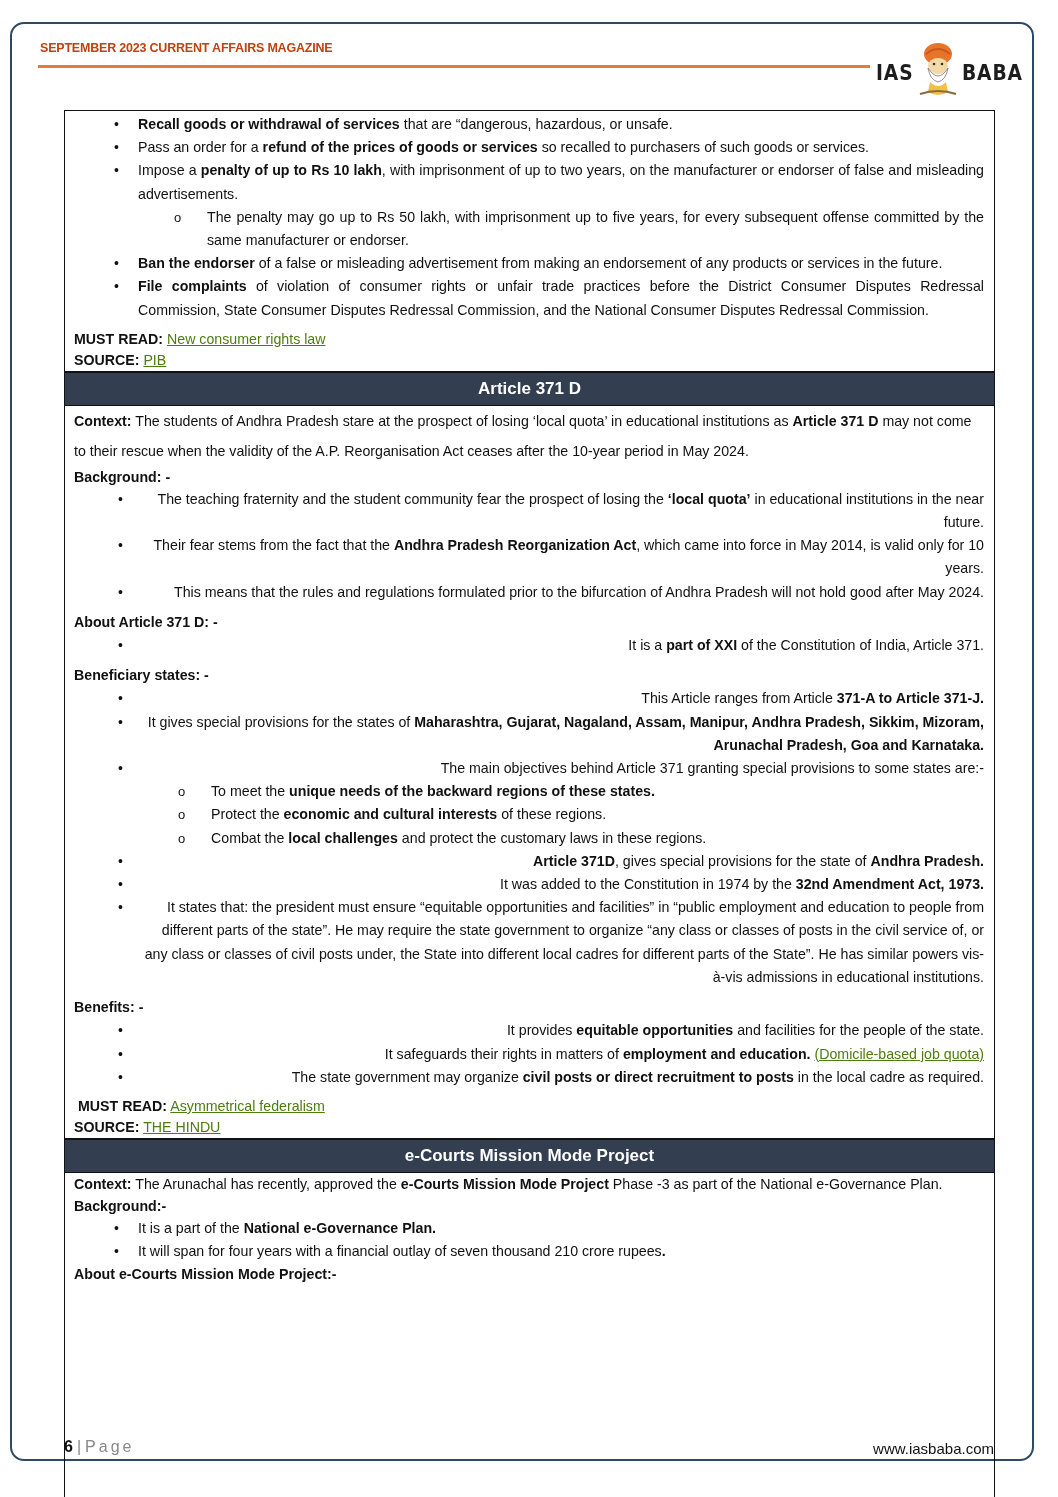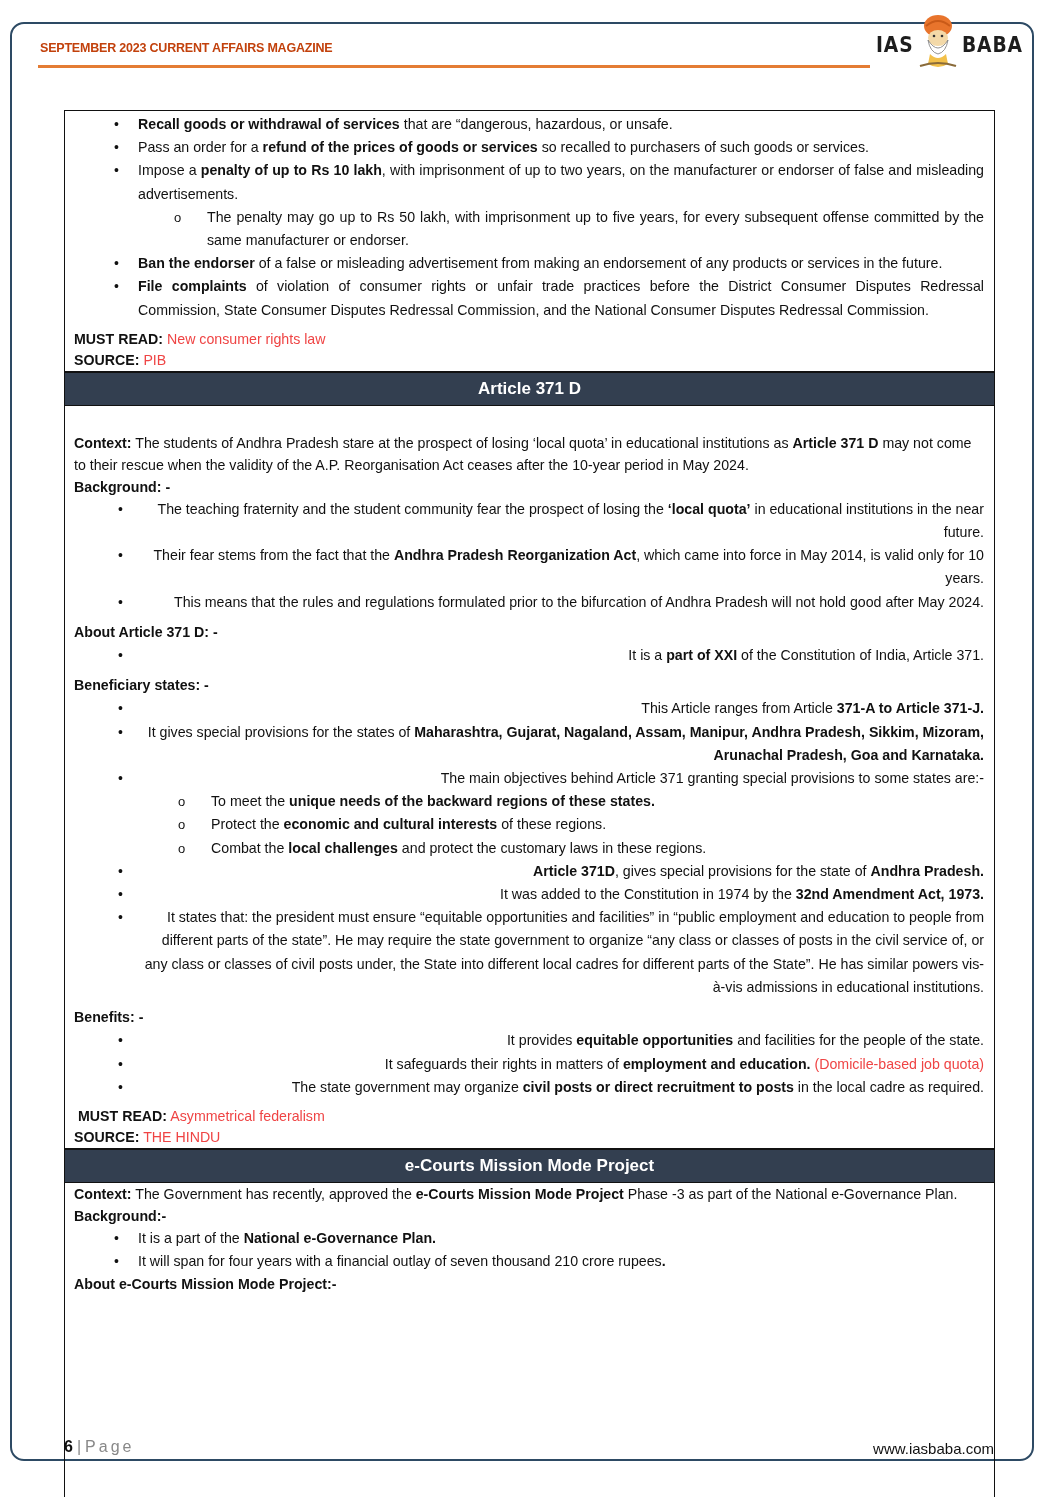--- a/index.html
+++ b/index.html
@@ -3,21 +3,21 @@
 <meta charset="utf-8">
 <style>
   html, body { margin: 0; padding: 0; background: #ffffff; }
   body { width: 1058px; height: 1497px; position: relative; overflow: hidden;
          font-family: "Liberation Sans Narrow", "Liberation Sans", sans-serif; color: #111; }
   .page-frame { position: absolute; left: 10px; top: 22px; width: 1024px; height: 1439px;
     border: 2px solid #2d4a64; border-radius: 14px; box-sizing: border-box; }
   .mag-title { position: absolute; left: 40px; top: 41px; font-size: 12.5px; font-weight: bold;
     letter-spacing: -0.2px; color: #c2410c; }
   .header-rule { position: absolute; left: 38px; top: 65px; width: 832px; height: 3px; background: #e47c34; }
-  .logo { position: absolute; left: 872px; top: 12px; width: 158px; height: 58px; }
+  .logo { position: absolute; left: 872px; top: 40px; width: 158px; height: 58px; }
   .logo .ias { position: absolute; left: 4px; top: 20px; font-size: 22px; font-weight: bold; color: #1d1d1d;
     letter-spacing: 1px; font-family: "DejaVu Sans", sans-serif; transform: scaleX(0.85); transform-origin: left; }
   .logo .baba { position: absolute; left: 90px; top: 20px; font-size: 22px; font-weight: bold; color: #1d1d1d;
     letter-spacing: 1px; font-family: "DejaVu Sans", sans-serif; transform: scaleX(0.85); transform-origin: left; }
   .logo svg { position: absolute; left: 44px; top: 0; }
 
   .content-box { position: absolute; left: 64px; top: 110px; width: 931px; height: 1424px;
     border: 1.5px solid #111; box-sizing: border-box; }
   .section { position: relative; padding: 0 10px 0 9px; }
   .sec-header { background: #333f50; color: #ffffff; text-align: center; font-size: 17px; font-weight: bold;
@@ -28,21 +28,21 @@
   ul.l1 > li { position: relative; padding-left: 64px; }
   ul.l1 > li::before { content: "\2022"; position: absolute; left: 40px; top: 0; font-size: 14px; }
   ul.l1a > li { padding-left: 68px; text-align: right; }
   ul.l1a > li::before { left: 44px; }
   ul.l2 > li { position: relative; padding-left: 133px; }
   ul.l2 > li::before { content: "o"; position: absolute; left: 100px; top: 0; font-size: 13px; }
   ul.l2a > li { padding-left: 137px; }
   ul.l2a > li::before { left: 104px; }
   .gap { height: 7px; }
   b { font-weight: bold; }
-  a, .link { color: #ef4444; }
+  a, .link { color: #4d7c0f; text-decoration: underline; }
   .label-strong { font-weight: bold; }
 
   .footer-page { position: absolute; left: 64px; top: 1438px; font-size: 16px; }
   .footer-page .num { font-weight: bold; color: #111; }
   .footer-page .sep { color: #888; margin: 0 4px; }
   .footer-page .pg { color: #888; letter-spacing: 3px; }
   .footer-url { position: absolute; right: 64px; top: 1440px; font-size: 15px; color: #111; }
 </style>
 </head>
 <body>
@@ -89,21 +89,21 @@
     </p>
     <p style="line-height:21px;">
       <b>SOURCE:</b>
       <a class="link">PIB</a>
     </p>
   </div>
 
   <div class="sec-header">Article 371 D</div>
 
   <div class="section">
-    <p style="line-height:22px;margin-top:26px;">
+    <p style="line-height:30px;">
       <b>Context:</b><span> The students of Andhra Pradesh stare at the prospect of losing ‘local quota’ in educational institutions as </span><b>Article 371 D</b><span> may not come to their rescue when the validity of the A.P. Reorganisation Act ceases after the 10-year period in May 2024.</span>
     </p>
     <p class="label-strong" style="line-height:22px;">Background: -</p>
     <ul class="l1 l1a">
       <li><span>The teaching fraternity and the student community fear the prospect of losing the </span><b>‘local quota’</b><span> in educational institutions in the near future.</span></li>
       <li><span>Their fear stems from the fact that the </span><b>Andhra Pradesh Reorganization Act</b><span>, which came into force in May 2014, is valid only for 10 years.</span></li>
       <li><span>This means that the rules and regulations formulated prior to the bifurcation of Andhra Pradesh will not hold good after May 2024.</span></li>
     </ul>
     <div class="gap"></div>
     <p class="label-strong">About Article 371 D: -</p>
@@ -142,21 +142,21 @@
     <p style="line-height:21px;">
       <b>SOURCE:</b>
       <a class="link">THE HINDU</a>
     </p>
   </div>
 
   <div class="sec-header">e-Courts Mission Mode Project</div>
 
   <div class="section">
     <p style="line-height:22px;">
-      <b>Context:</b><span> The Government has recently, approved the </span><b>e-Courts Mission Mode Project</b><span> Phase -3 as part of the National e-Governance Plan.</span>
+      <b>Context:</b><span> The Arunachal has recently, approved the </span><b>e-Courts Mission Mode Project</b><span> Phase -3 as part of the National e-Governance Plan.</span>
     </p>
     <p class="label-strong" style="line-height:22px;">Background:-</p>
     <ul class="l1">
       <li><span>It is a part of the </span><b>National e-Governance Plan.</b></li>
       <li><span>It will span for four years with a financial outlay of seven thousand 210 crore rupees</span><b>.</b></li>
     </ul>
     <p class="label-strong" style="line-height:22px;">About e-Courts Mission Mode Project:-</p>
   </div>
 </div>
 

